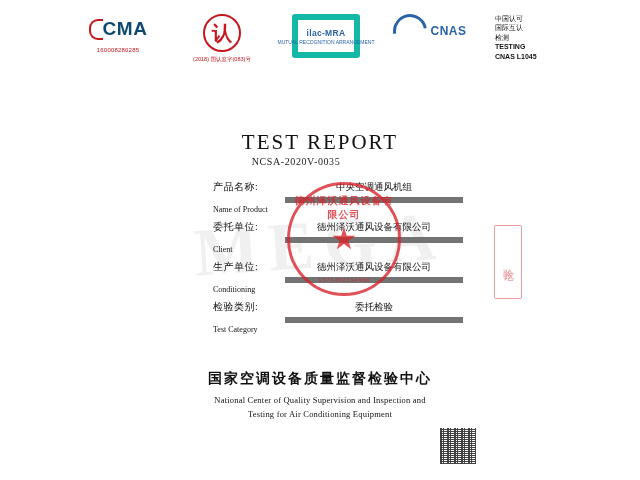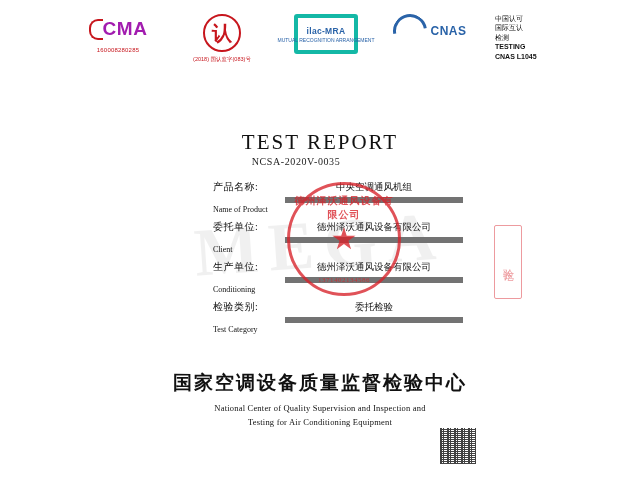--- a/index.html
+++ b/index.html
@@ -46,21 +46,21 @@
     height: 30px;
     display: flex;
     align-items: center;
     justify-content: center;
   }
   .cma-text {
     font-family: "Liberation Sans", sans-serif;
     font-weight: bold;
     font-size: 19px;
     letter-spacing: 0.5px;
-    color: #a21caf;
+    color: #0c4a6e;
     position: relative;
     padding-left: 14px;
   }
   .cma-text:before {
     content: "";
     position: absolute;
     left: 0;
     top: 1px;
     width: 12px;
     height: 17px;
@@ -100,21 +100,21 @@
     font-size: 5.5px;
     color: #c7161d;
     margin-top: 4px;
     white-space: nowrap;
   }
 
   
   .ilac-box {
     width: 56px;
     height: 32px;
-    border: 4px solid #14b8a6;
+    border: 6px solid #14b8a6;
     border-radius: 3px;
     display: flex;
     flex-direction: column;
     align-items: center;
     justify-content: center;
     background: #ffffff;
   }
   .ilac-top {
     font-family: "Liberation Sans", sans-serif;
     font-size: 8.5px;
@@ -254,21 +254,21 @@
   
   .footer {
     position: absolute;
     top: 370px;
     left: 0;
     width: 640px;
     text-align: center;
   }
   .footer-cn {
     font-family: Liberation Mono, monospace;
-    font-size: 19px;
+    font-size: 14px;
     font-weight: bold;
     letter-spacing: 2px;
     color: #111;
   }
   .footer-en1 {
     font-family: "Liberation Serif", serif;
     font-size: 8.5px;
     color: #111;
     margin-top: 7px;
     letter-spacing: 0.2px;

